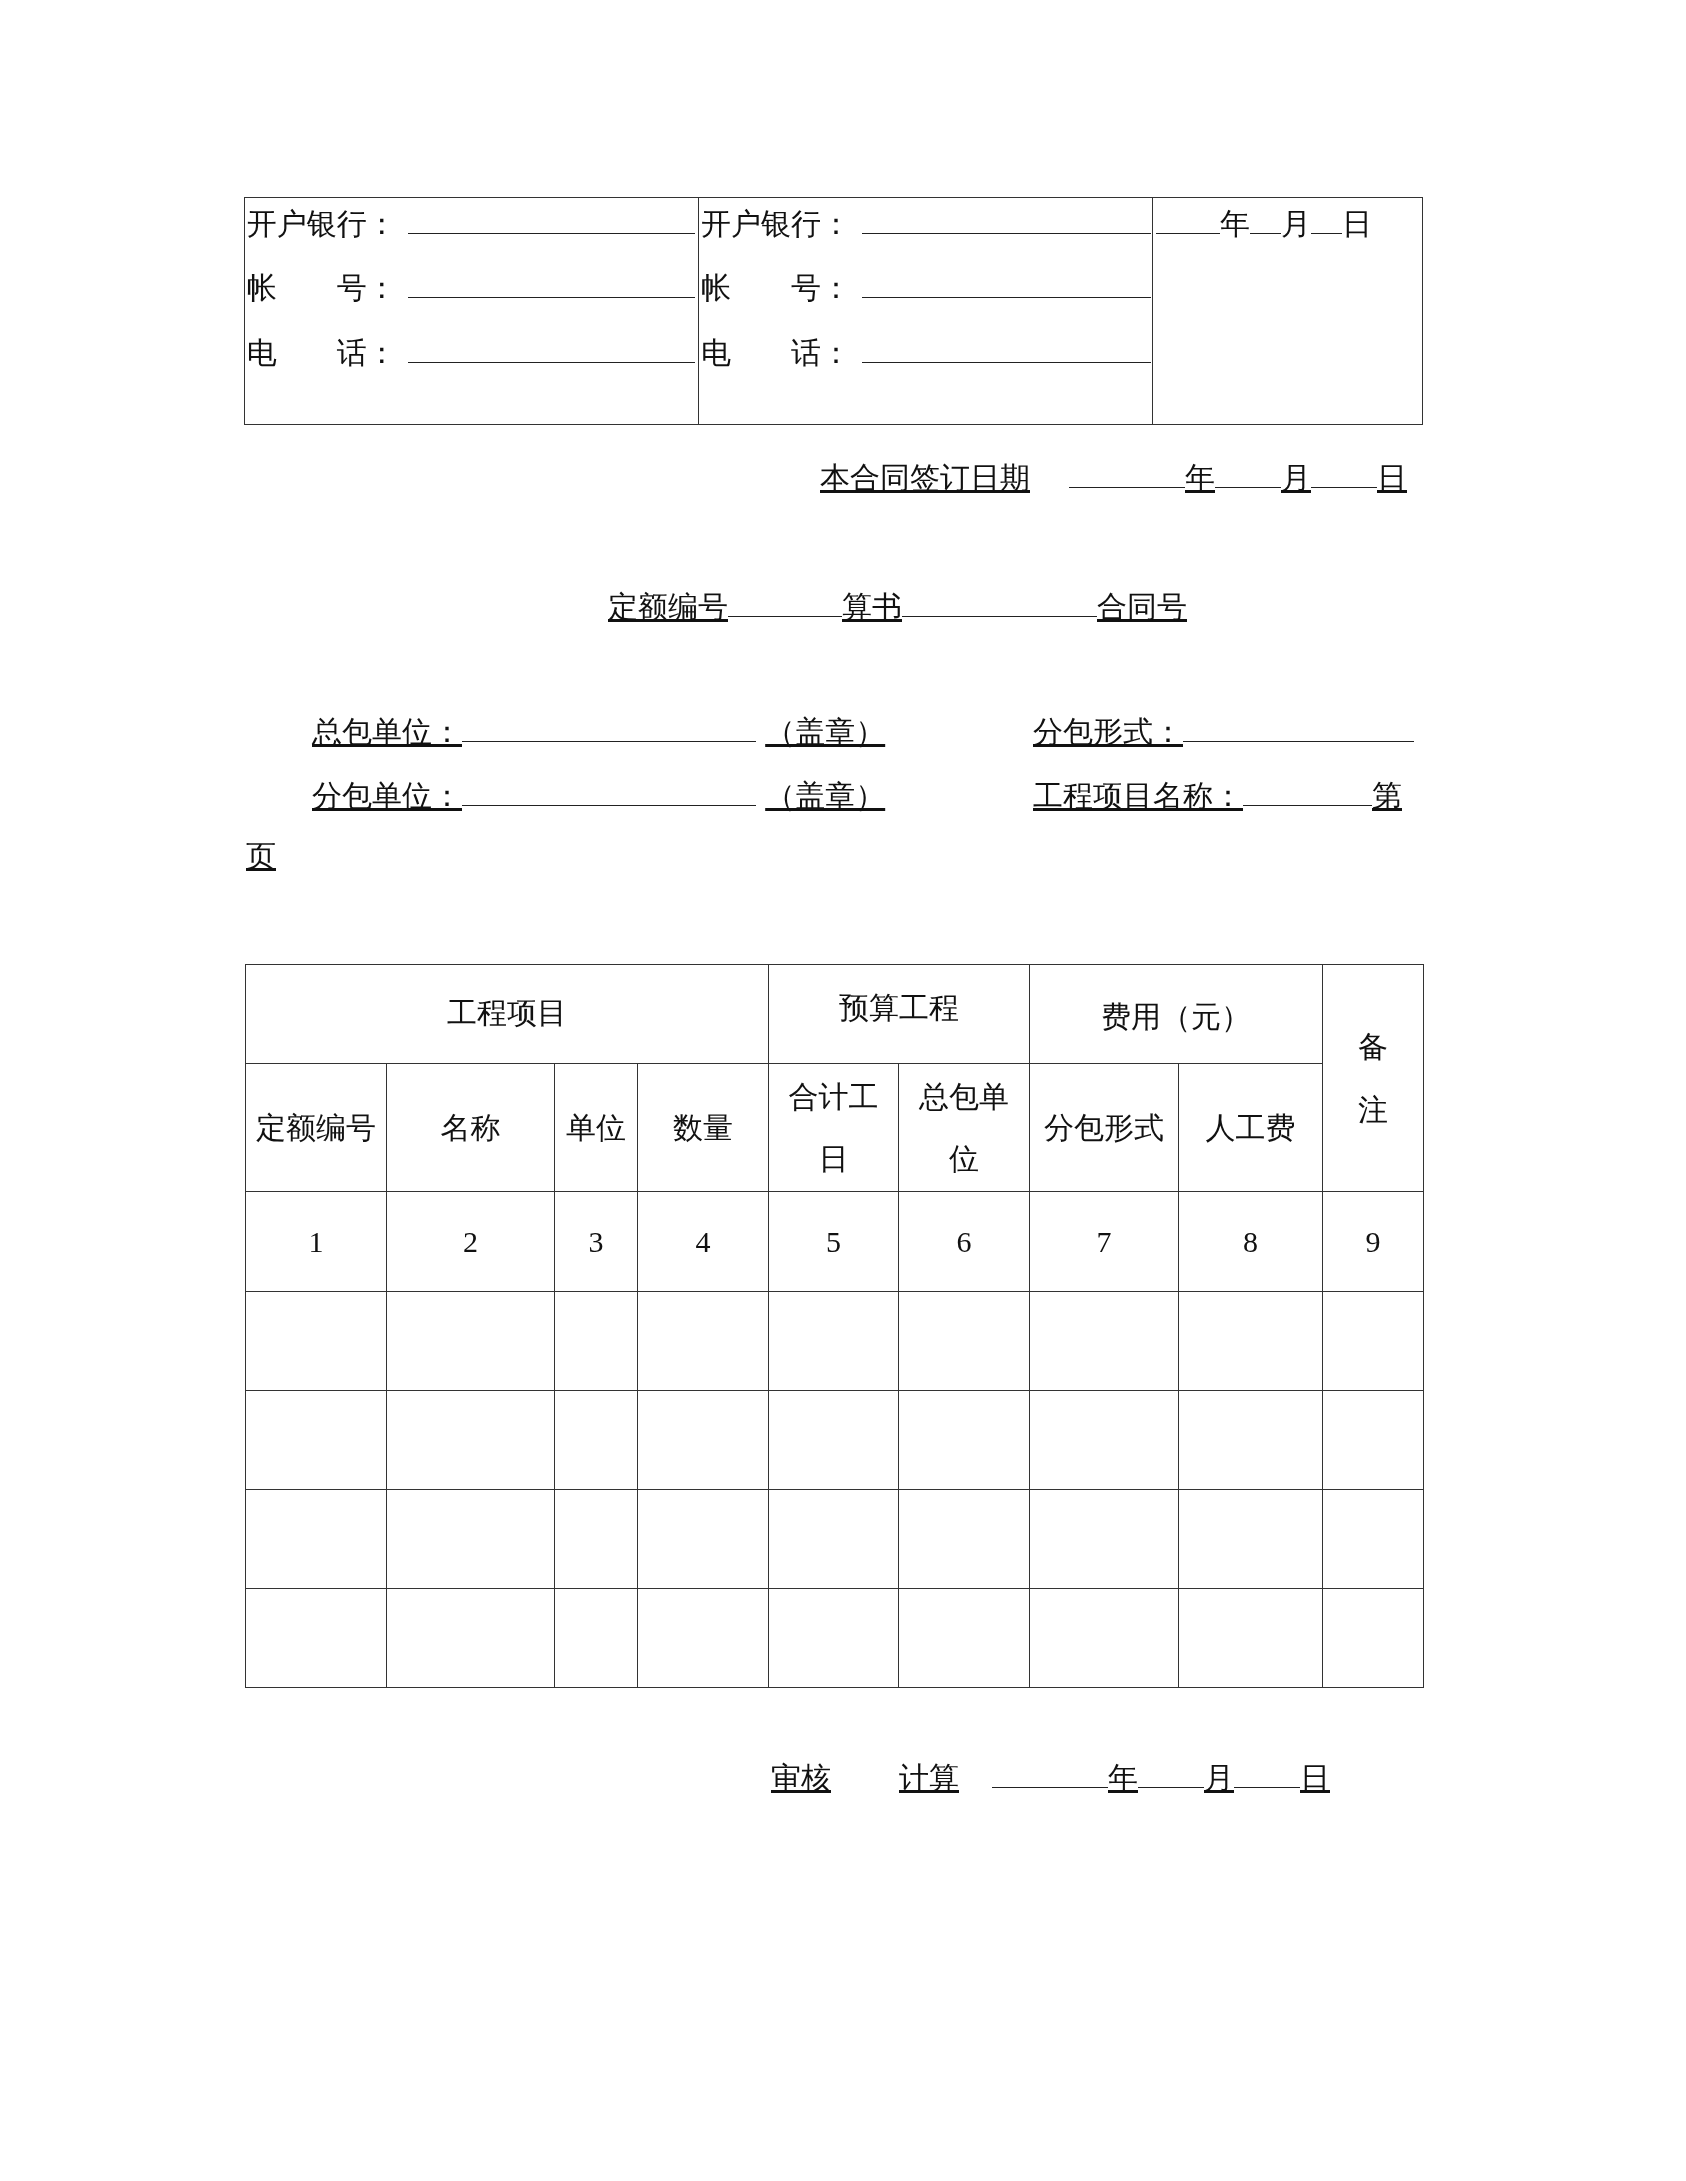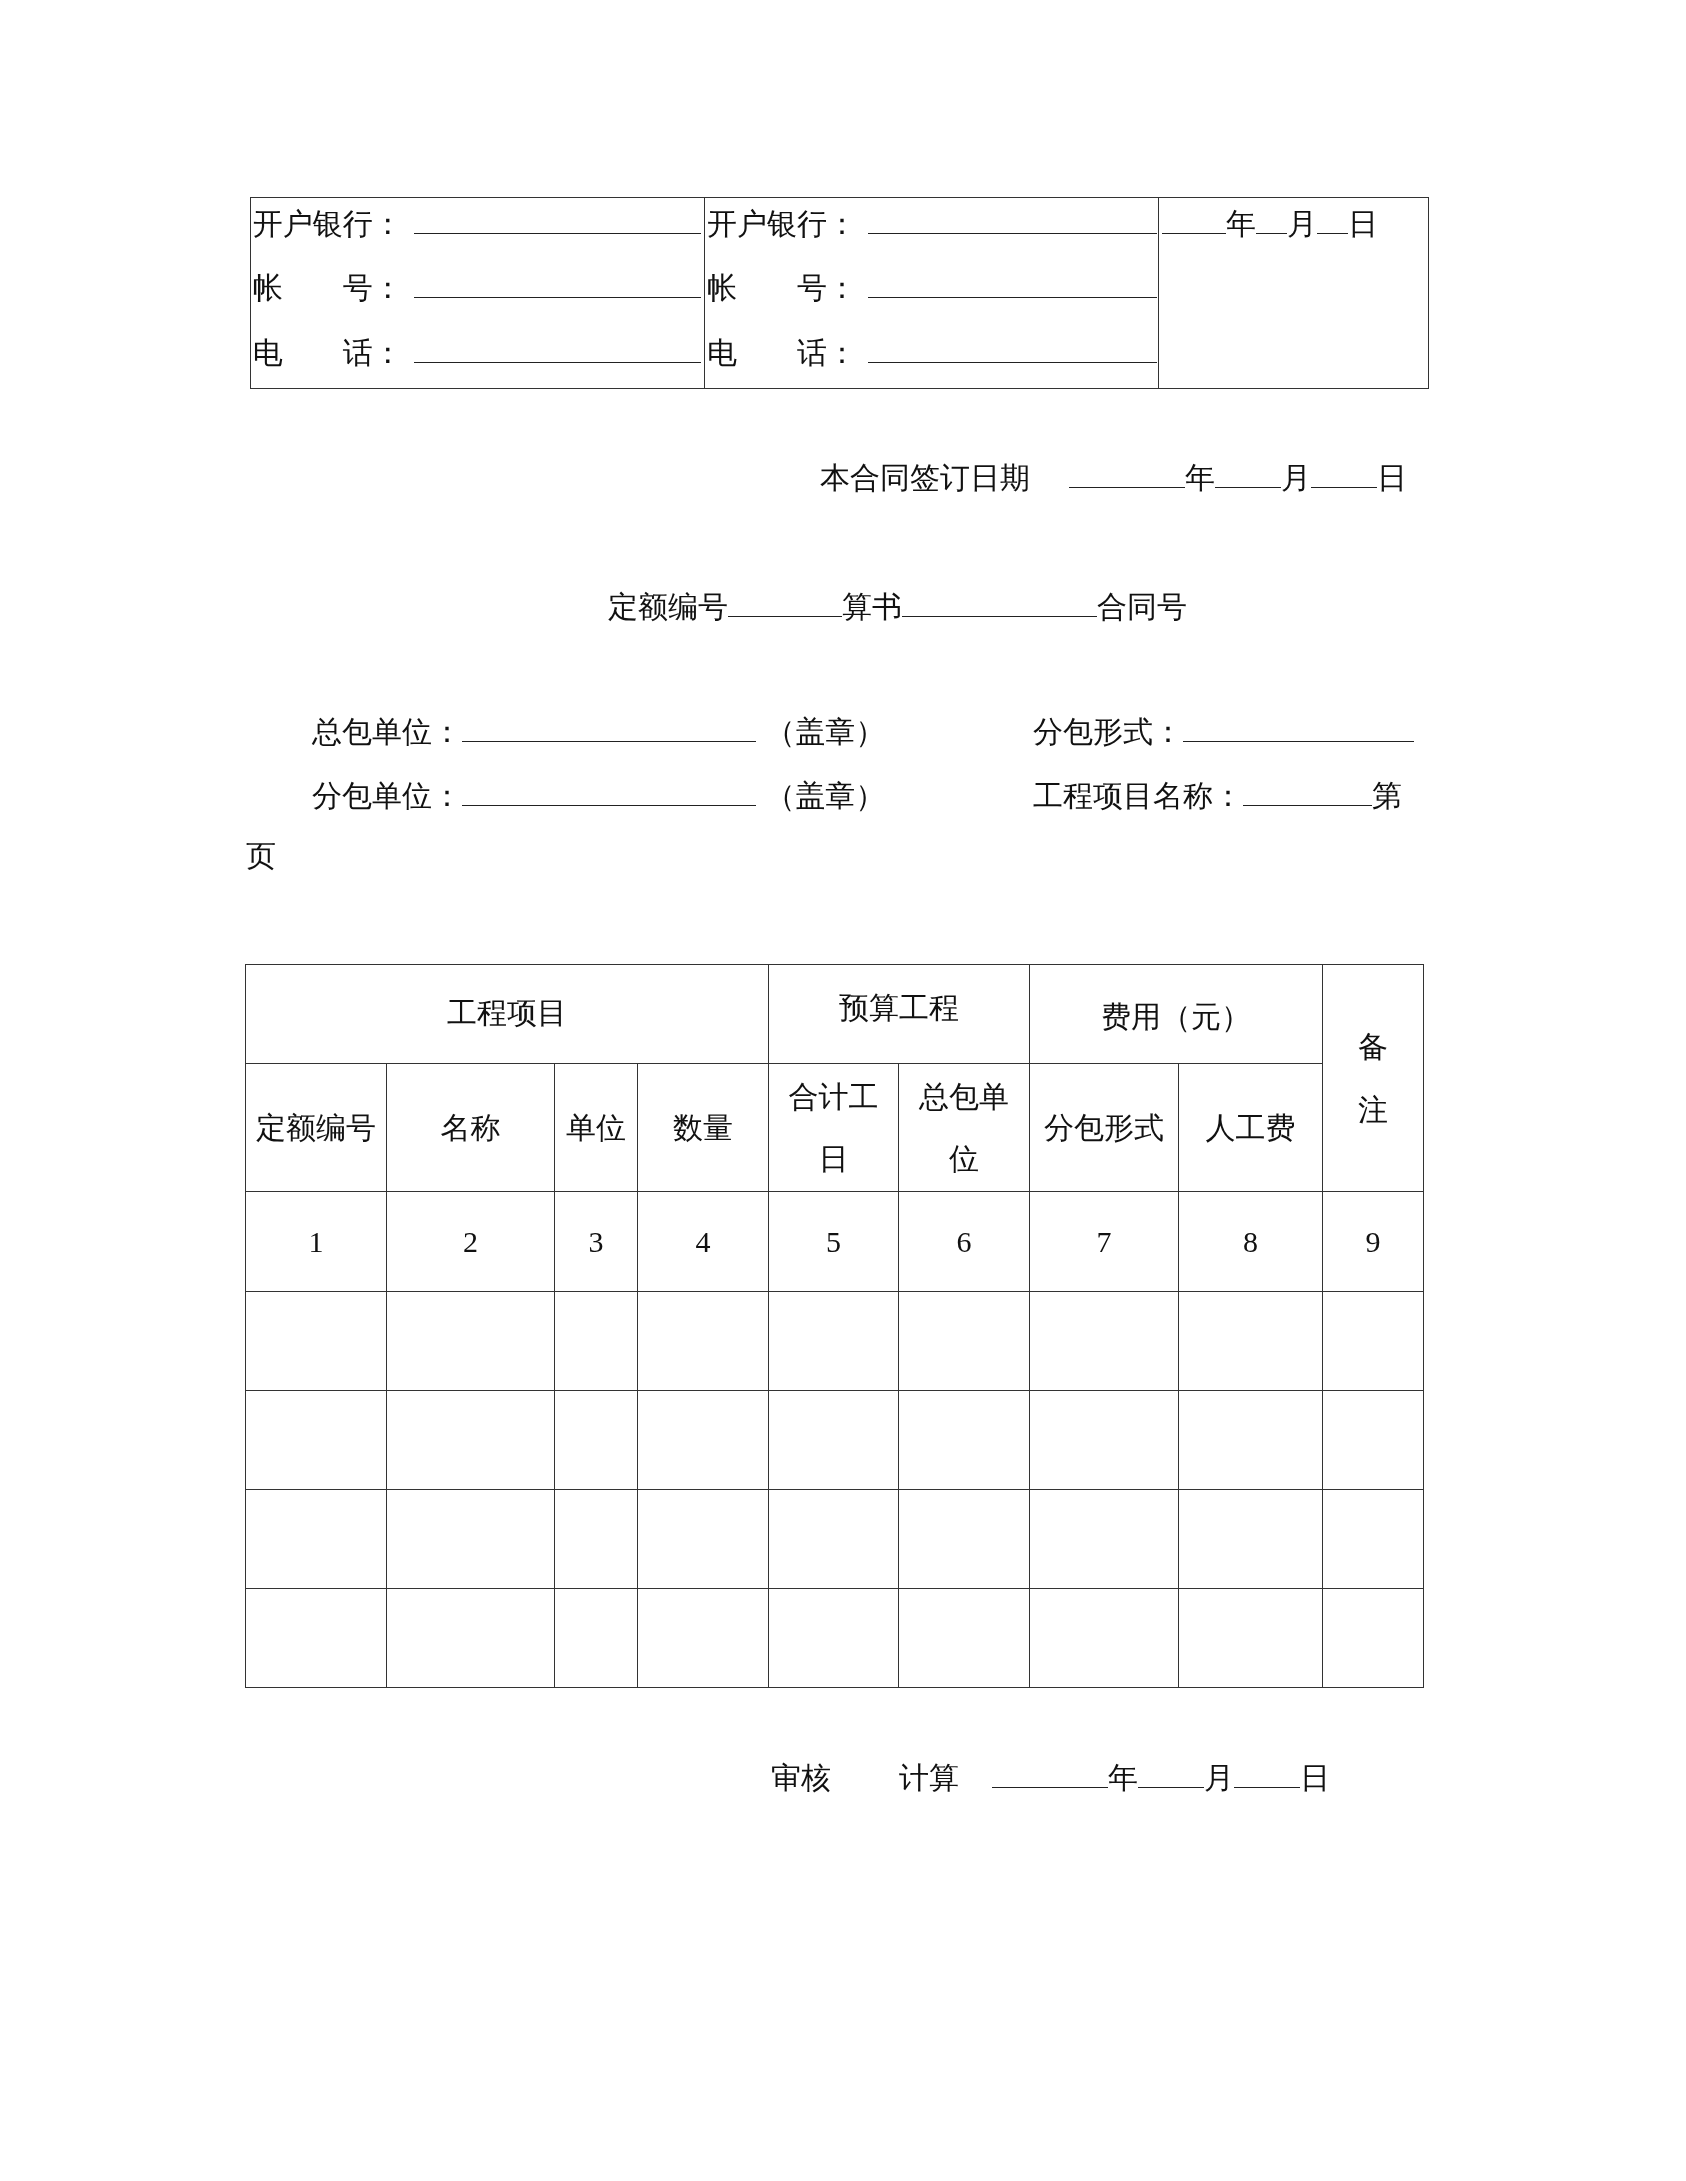--- a/index.html
+++ b/index.html
@@ -1,21 +1,21 @@
 <!DOCTYPE html>
 <html style="font-size:14.7px"><head>
 <meta charset="utf-8">
 <style>
   html, body { margin:0; padding:0; background:#ffffff; }
   body { width:1686px; height:2182px; position:relative; overflow:hidden;
          font-family:"DejaVu Serif","Liberation Serif",serif; color:#111; font-size:30px; }
-  .abs { position:absolute; white-space:nowrap; line-height:1; }
+  .abs { position:absolute; white-space:nowrap; line-height:1;text-decoration:underline; }
   .ul { display:inline-block; border-bottom:1.8px solid #222; height:27.5px; vertical-align:baseline; }
   
-  #bank { position:absolute; left:250px; top:197px; width:1179px; height:192px;
+  #bank { position:absolute; left:244px; top:197px; width:1179px; height:228px;
           border:1.8px solid #333; box-sizing:border-box; }
   .vline { position:absolute; top:0; bottom:0; width:0; border-left:1.8px solid #333; }
   .bank-row { position:absolute; font-size:30px; white-space:nowrap; line-height:1; }
   .bank-row .lbl { display:inline-block; width:161px; letter-spacing:0; }
   .bank-row .ul { width:287px; height:26px; }
   
   #grid { position:absolute; left:245px; top:964px; border-collapse:collapse; table-layout:fixed; }
   #grid td { border:1.8px solid #333; text-align:center; vertical-align:middle; padding:0;
              font-size:30px; line-height:1.45; }
   .num { font-family:"Liberation Serif","DejaVu Serif",serif; font-size:33px; }

